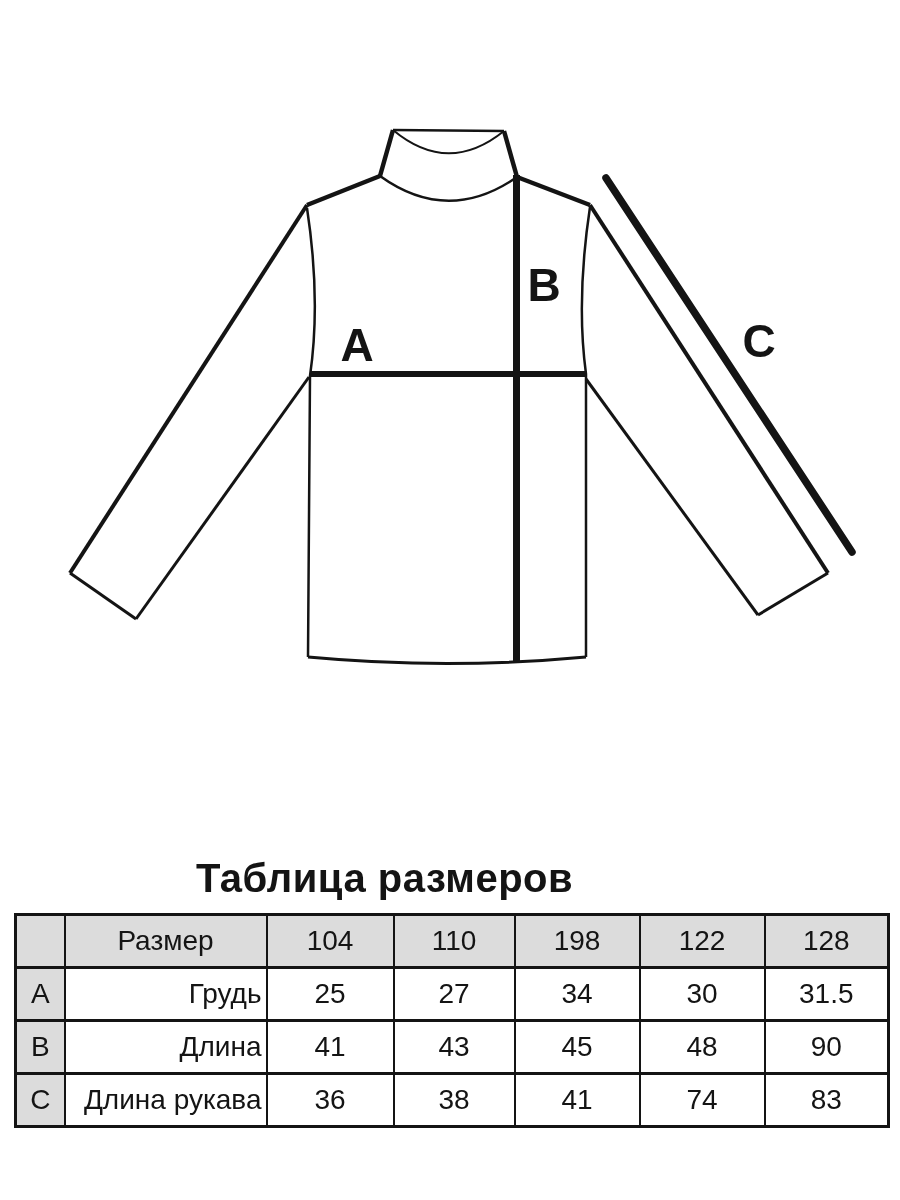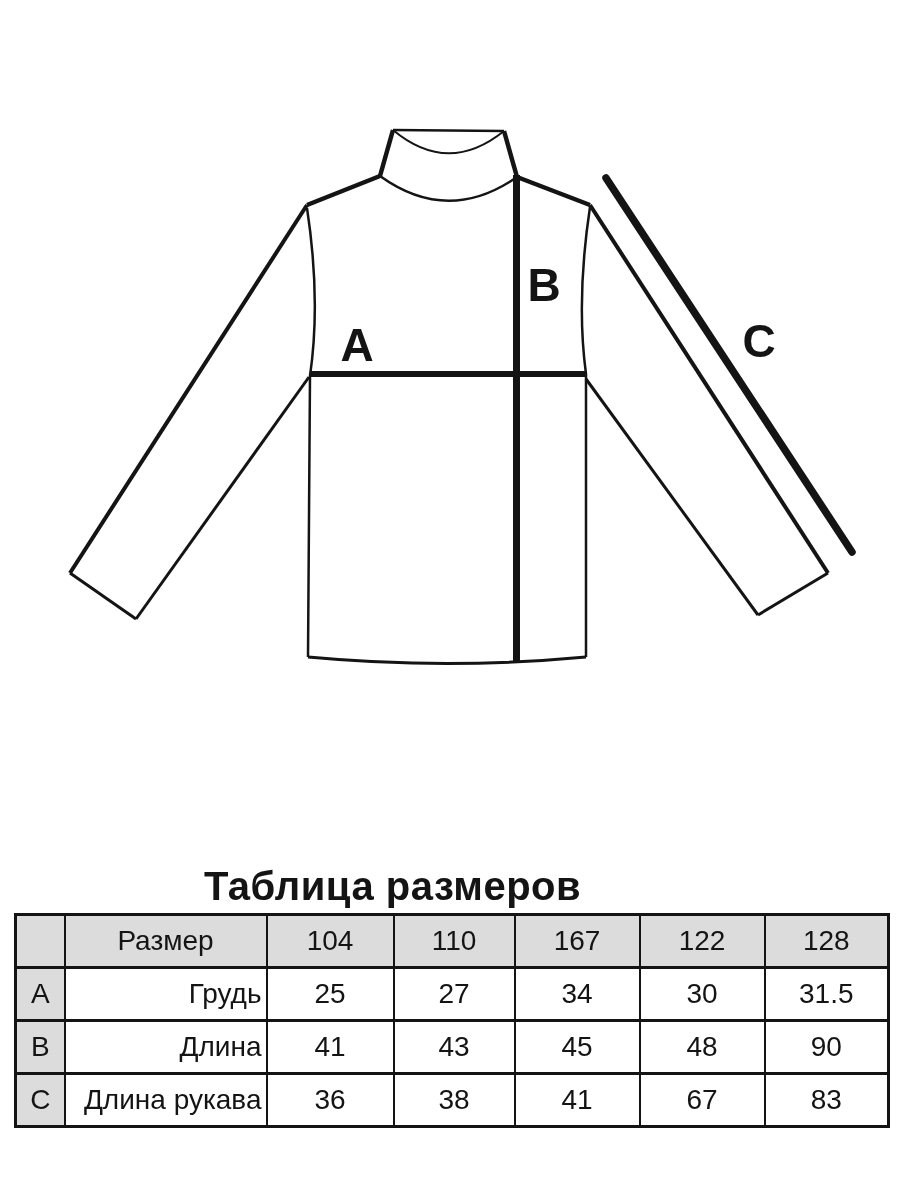--- a/index.html
+++ b/index.html
@@ -23,21 +23,21 @@
     font-family: "Liberation Sans", sans-serif;
     font-size: 46px;
     font-weight: bold;
     fill: var(--ink, #141414);
   }
   .page-title {
     position: absolute;
     top: 852px;
     left: 0;
     width: 761px;
-    margin: 12px;
+    margin: 4px;
     text-align: center;
     font-size: 40px;
     font-weight: bold;
     color: var(--ink, #141414);
     letter-spacing: 0.5px;
   }
   table.size-table {
     position: absolute;
     left: 14px;
     top: 913px;
@@ -129,21 +129,21 @@
     <col style="width:125px">
     <col style="width:125px">
     <col style="width:124px">
   </colgroup>
   <thead>
     <tr>
       <th></th>
       <th>Размер</th>
       <th>104</th>
       <th>110</th>
-      <th>167</th>
+      <th>198</th>
       <th>122</th>
       <th>128</th>
     </tr>
   </thead>
   <tbody>
     <tr>
       <td class="letter-cell">A</td>
       <td class="label-cell">Грудь</td>
       <td>25</td>
       <td>27</td>
@@ -159,17 +159,17 @@
       <td>45</td>
       <td>48</td>
       <td>90</td>
     </tr>
     <tr>
       <td class="letter-cell">C</td>
       <td class="label-cell">Длина рукава</td>
       <td>36</td>
       <td>38</td>
       <td>41</td>
-      <td>67</td>
+      <td>74</td>
       <td>83</td>
     </tr>
   </tbody>
 </table>
 
 </body></html>

